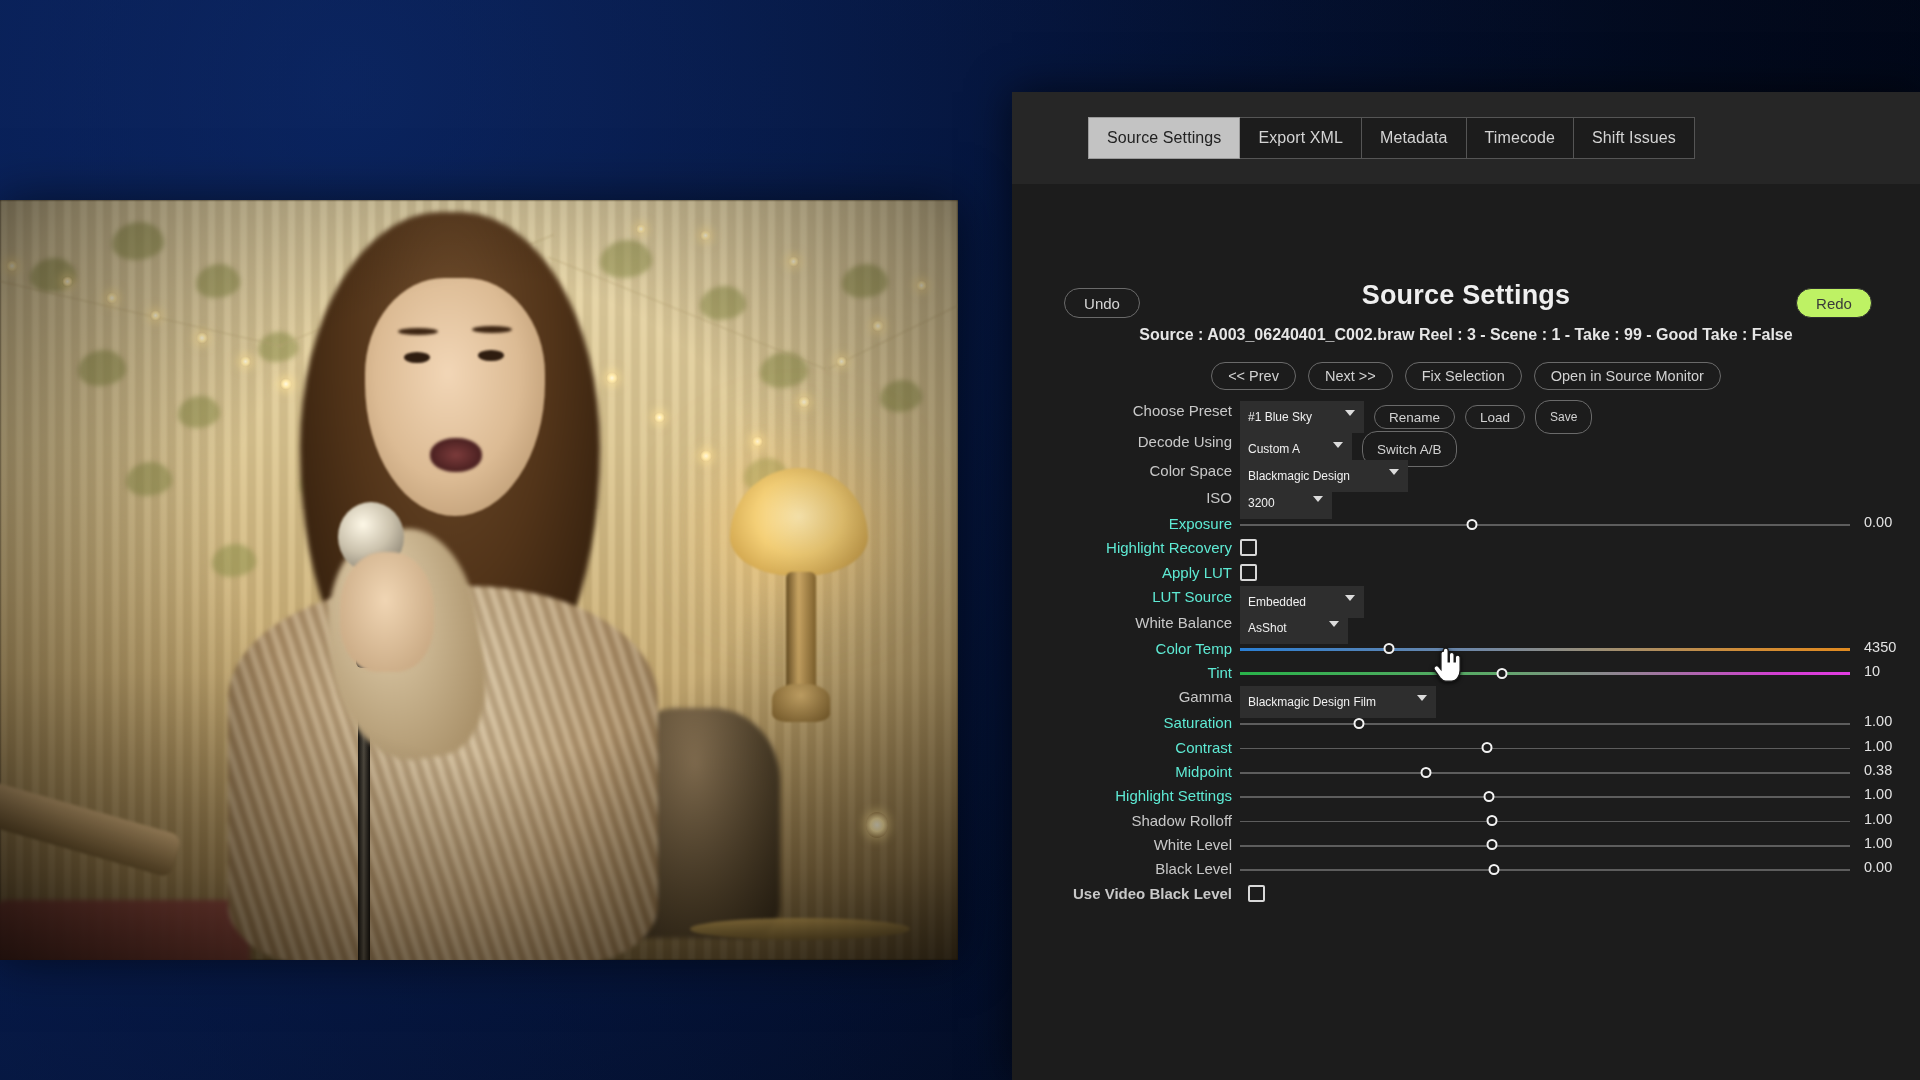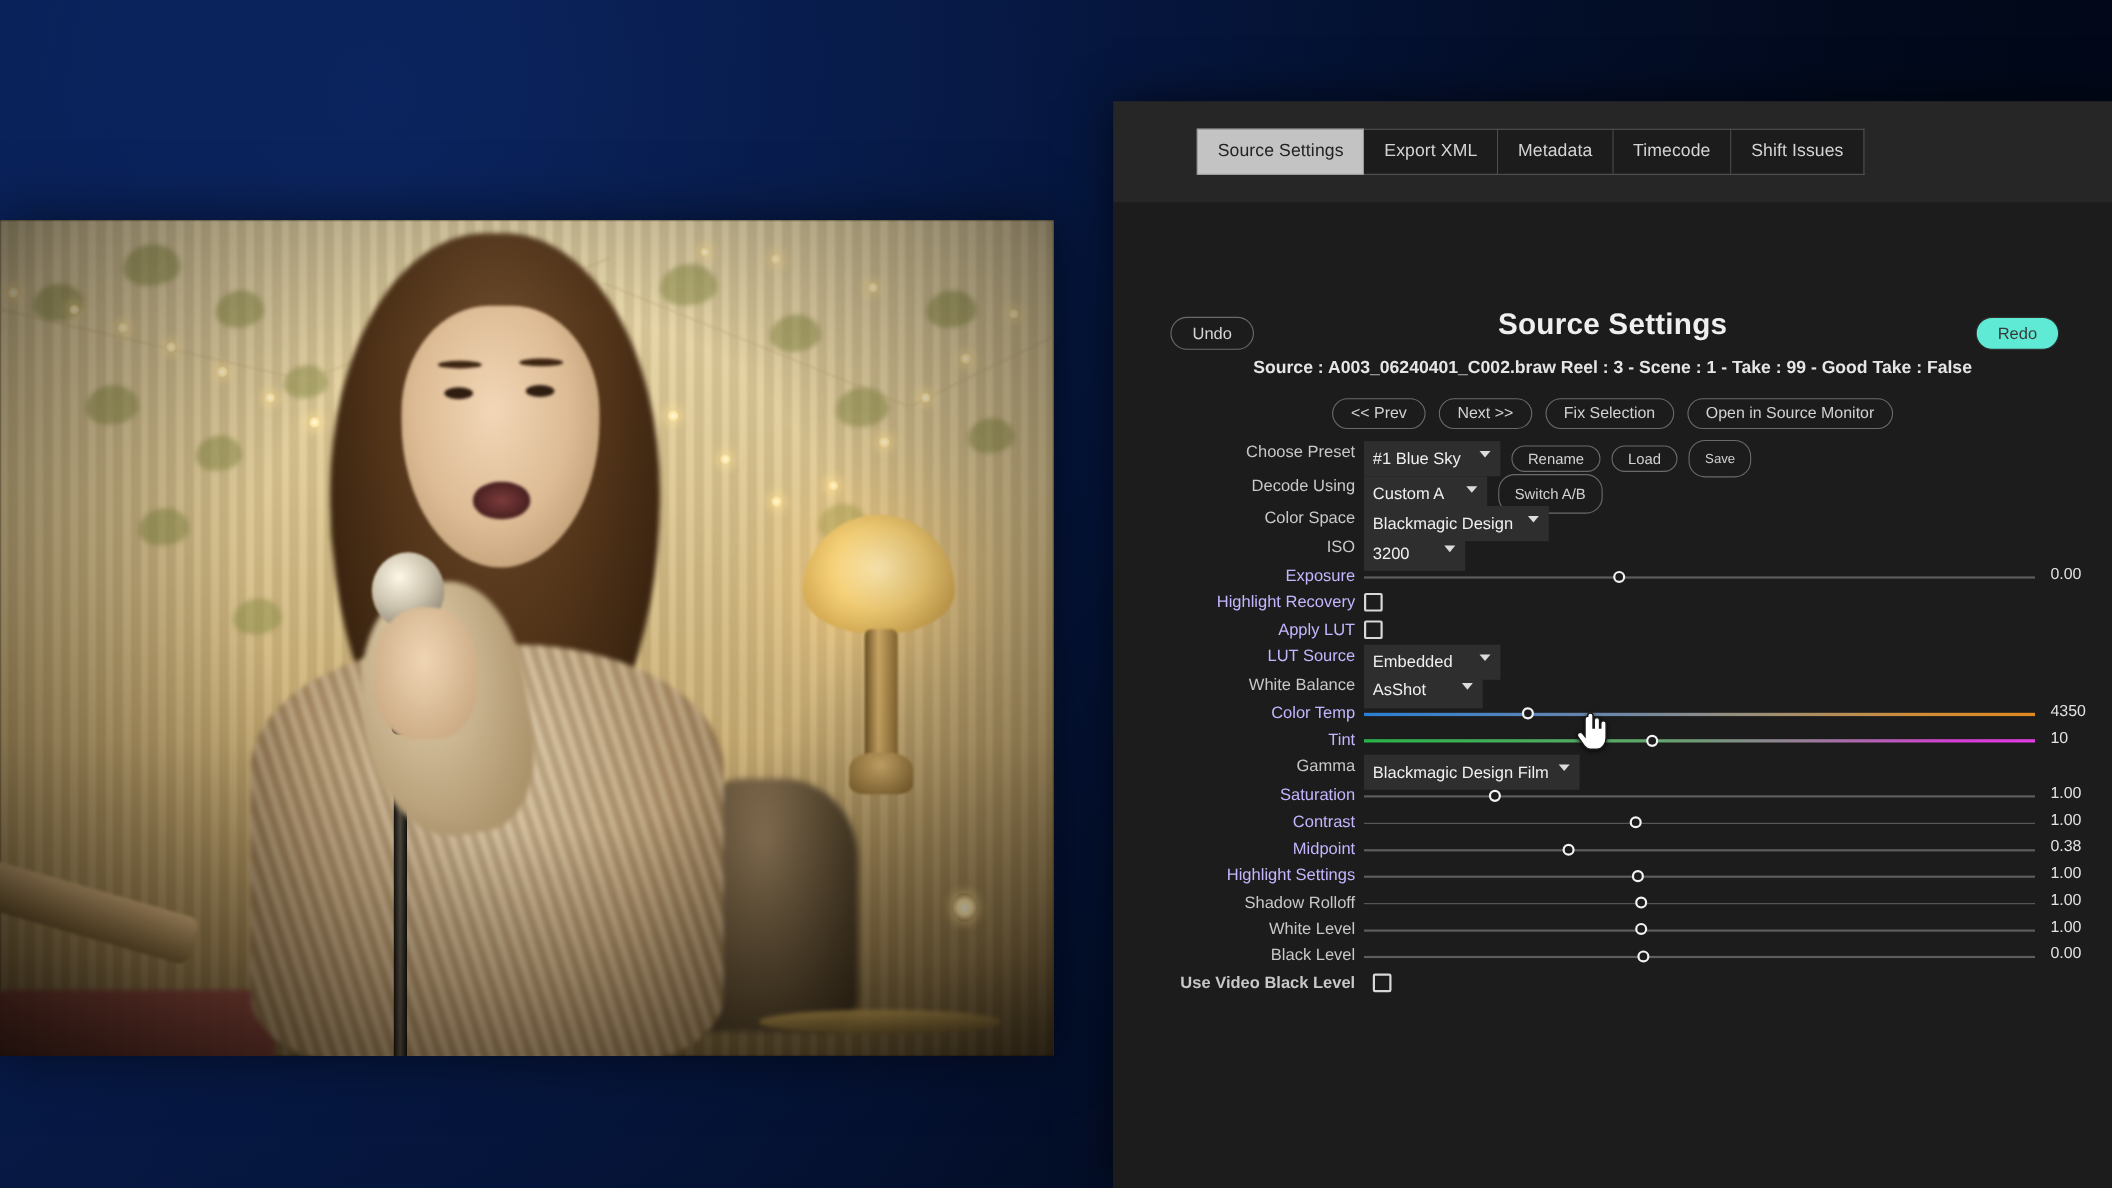--- a/index.html
+++ b/index.html
@@ -140,21 +140,21 @@
   #undo-btn{
     position:absolute; left:52px; top:104px; width:76px; height:30px;
     border:1px solid #6a6a6a; border-radius:16px;
     color:#d6d6d6; font-size:15px; display:flex; align-items:center; justify-content:center;
     cursor:pointer; background:transparent;
   }
   #redo-btn{
     position:absolute; right:48px; top:104px; width:76px; height:30px;
     border:1px solid #2e2e2e; border-radius:16px;
     color:#3a3a3a; font-size:15px; display:flex; align-items:center; justify-content:center;
-    background:#5eead4; cursor:default;
+    background:#bef264; cursor:default;
   }
   #page-title{
     position:absolute; left:0; top:96px; width:908px; text-align:center;
     font-size:27px; font-weight:bold; color:#efefef; letter-spacing:.2px;
   }
   #source-line{
     position:absolute; left:0; top:142px; width:908px; text-align:center;
     font-size:16px; font-weight:bold; color:#e6e6e6;
   }
 
@@ -169,27 +169,27 @@
     display:flex; align-items:center; justify-content:center; white-space:nowrap; cursor:pointer;
   }
 
   
   #form{position:absolute; left:0; top:216px; width:908px;}
   .row{position:relative; height:24.3px;}
   .rlabel{
     position:absolute; right:688px; top:2px; white-space:nowrap;
     font-size:15px; color:#c8c8c8;
   }
-  .rlabel.lite{color:#c4b5fd;text-align:right;}
+  .rlabel.lite{color:#5eead4;text-align:right;}
   .ctl{position:absolute; left:228px; top:0;}
 
   select.dd{
     -webkit-appearance:none; appearance:none;
     background:#2e2e2e; color:#f0f0f0;
-    border:none; height:32px; font-size:15px;
+    border:none; height:32px; font-size:12px;
     padding:0 28px 0 8px; font-family:"Liberation Sans",sans-serif;
     cursor:pointer;
   }
   .ddwrap{position:relative; display:inline-block;}
   .ddwrap:after{
     content:""; position:absolute; right:9px; top:9px;
     border-left:5px solid transparent; border-right:5px solid transparent;
     border-top:6px solid #dcdcdc; pointer-events:none;
   }
 

